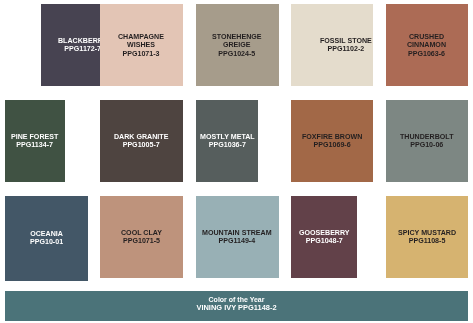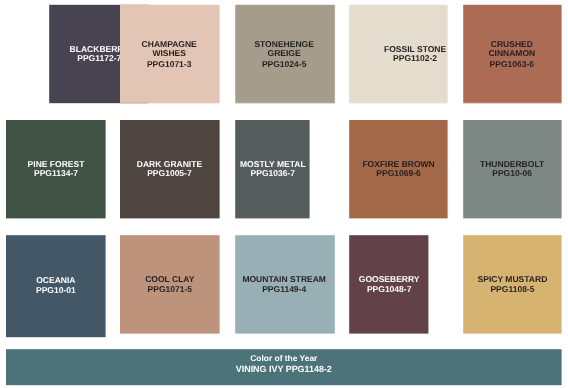--- a/index.html
+++ b/index.html
@@ -92,21 +92,21 @@
     </div>
     <div class="swatch" style="left: 191px; top: 0px; width: 82.5px; height: 82px; background: rgb(166, 156, 139);">
       <div class="swatch-label" style="color: rgb(35, 31, 32);"><div class="swatch-name">STONEHENGE</div><div class="swatch-name">GREIGE</div><div class="swatch-code">PPG1024-5</div></div>
     </div>
     <div class="swatch" style="left: 286px; top: 0px; width: 81.5px; height: 82px; background: rgb(228, 220, 204); padding-left: 28px;">
       <div class="swatch-label" style="color: rgb(35, 31, 32);"><div class="swatch-name">FOSSIL STONE</div><div class="swatch-code">PPG1102-2</div></div>
     </div>
     <div class="swatch" style="left: 380.5px; top: 0px; width: 82.5px; height: 82px; background: rgb(172, 107, 85);">
       <div class="swatch-label" style="color: rgb(35, 31, 32);"><div class="swatch-name">CRUSHED</div><div class="swatch-name">CINNAMON</div><div class="swatch-code">PPG1063-6</div></div>
     </div>
-    <div class="swatch" style="left: 0px; top: 96px; width: 83px; height: 82px; background: rgb(64, 82, 67);">
+    <div class="swatch" style="left: 0px; top: 96px; width: 60px; height: 82px; background: rgb(64, 82, 67);">
       <div class="swatch-label" style="color: rgb(255, 255, 255);"><div class="swatch-name">PINE FOREST</div><div class="swatch-code">PPG1134-7</div></div>
     </div>
     <div class="swatch" style="left: 95px; top: 96px; width: 82.5px; height: 82px; background: rgb(78, 68, 64);">
       <div class="swatch-label" style="color: rgb(255, 255, 255);"><div class="swatch-name">DARK GRANITE</div><div class="swatch-code">PPG1005-7</div></div>
     </div>
     <div class="swatch" style="left: 191px; top: 96px; width: 62px; height: 82px; background: rgb(86, 94, 93);">
       <div class="swatch-label" style="color: rgb(255, 255, 255);"><div class="swatch-name">MOSTLY METAL</div><div class="swatch-code">PPG1036-7</div></div>
     </div>
     <div class="swatch" style="left: 286px; top: 96px; width: 81.5px; height: 82px; background: rgb(162, 104, 71);">
       <div class="swatch-label" style="color: rgb(35, 31, 32);"><div class="swatch-name">FOXFIRE BROWN</div><div class="swatch-code">PPG1069-6</div></div>

